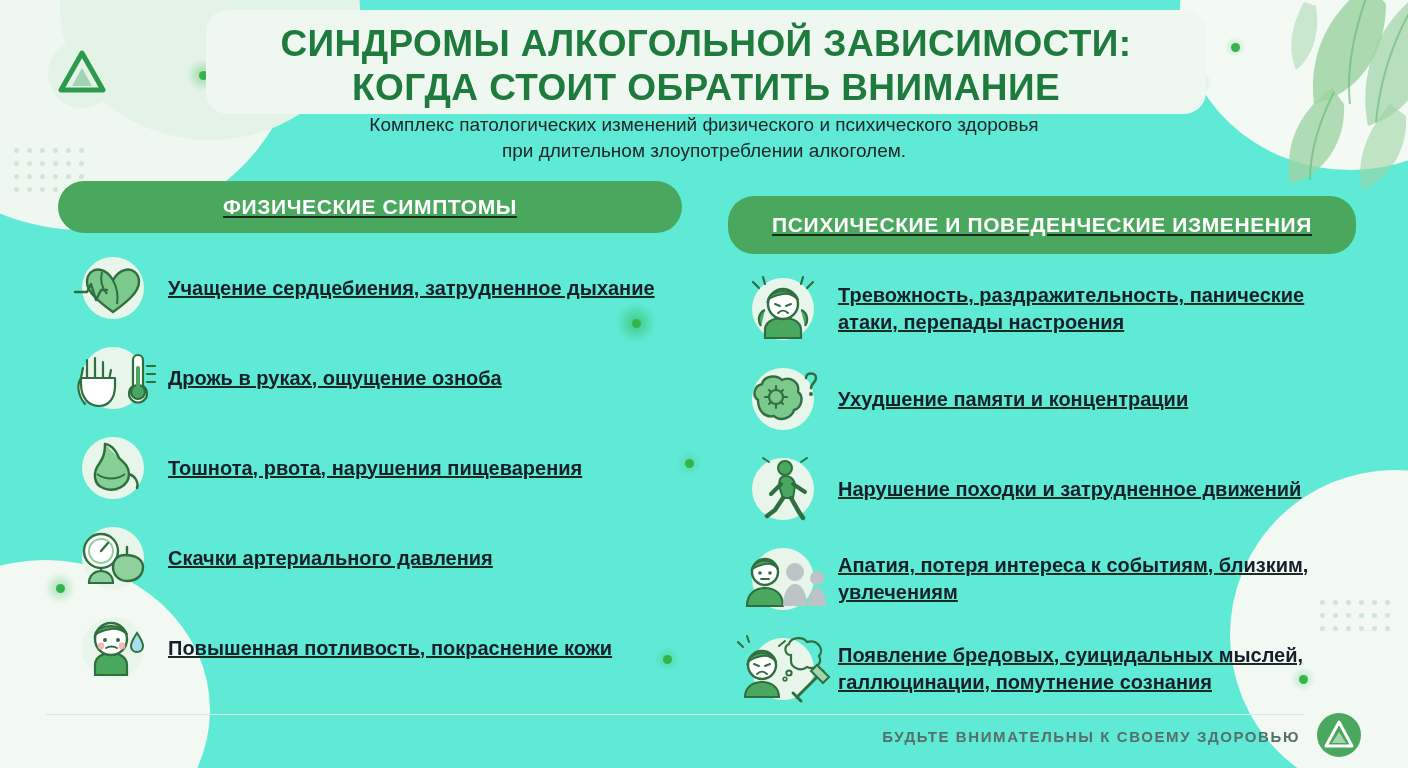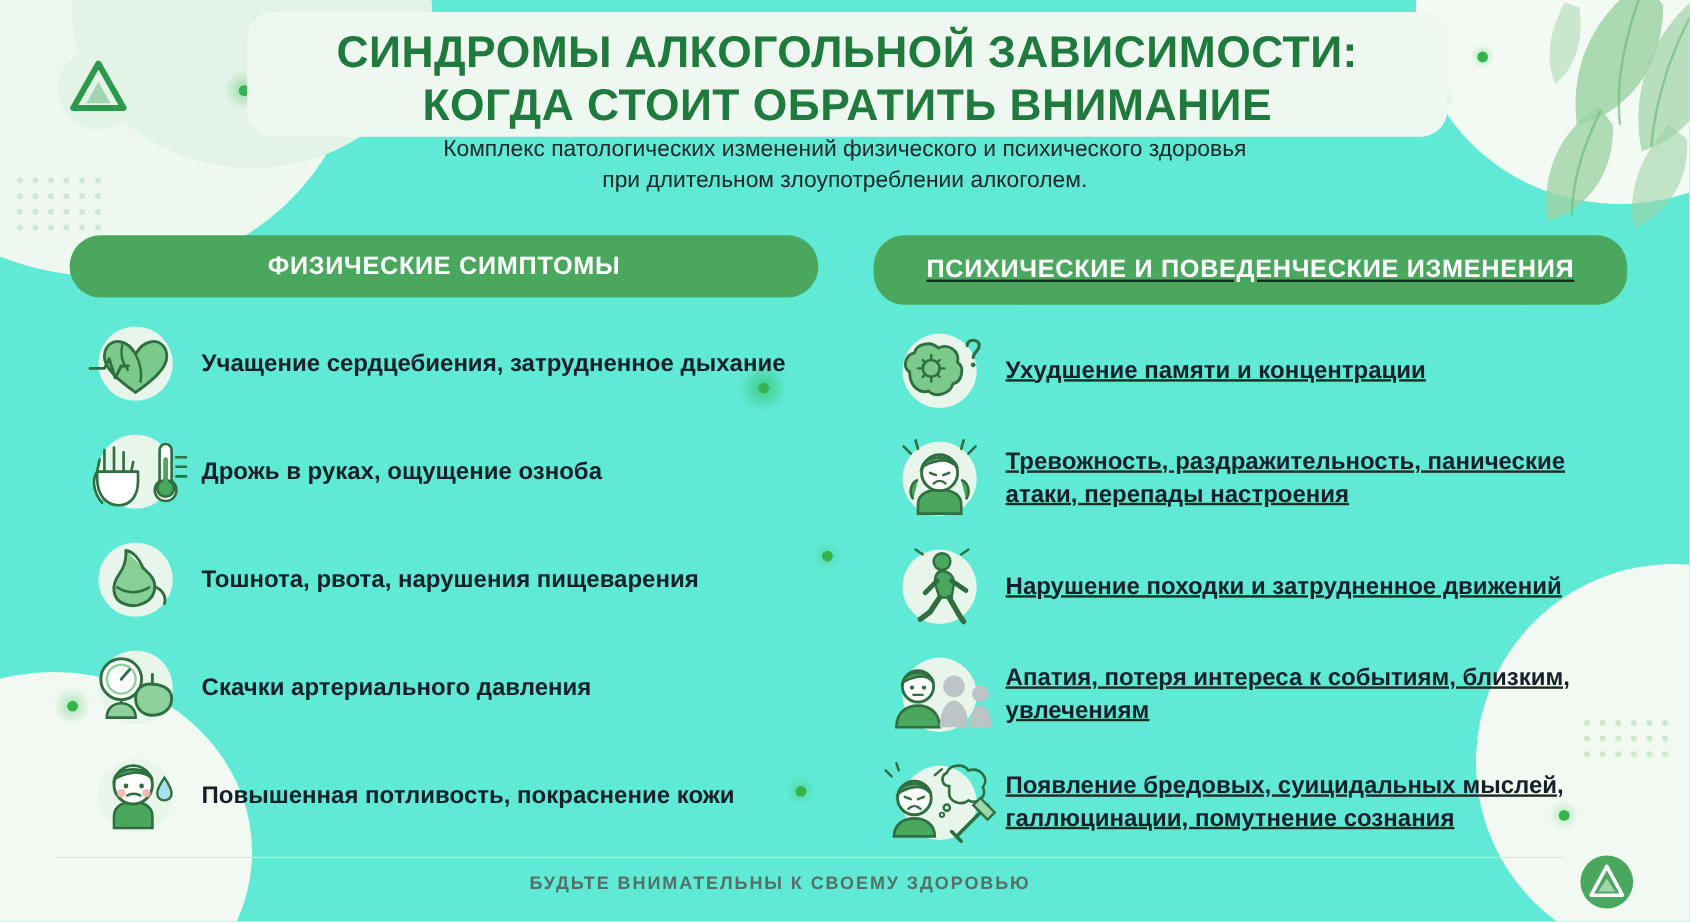--- a/index.html
+++ b/index.html
@@ -170,21 +170,21 @@
     font-size: 19px;
     line-height: 26px;
     color: #20272a;
   }
 
   
   .col {
     position: absolute;
     z-index: 3;
   }
-  .col-left { left: 58px; top: 196px; width: 640px; }
+  .col-left { left: 58px; top: 181px; width: 640px; text-decoration: underline; }
   .col-right { left: 728px; top: 196px; width: 630px; text-decoration: underline; }
 
   .col-header {
     border-radius: 26px;
     background: #4aa85e;
     color: #ffffff;
     font-weight: bold;
     font-size: 21px;
     letter-spacing: 0.6px;
     text-transform: uppercase;
@@ -245,21 +245,21 @@
     width: 1258px;
     height: 1px;
     background: #d8e8db;
     z-index: 2;
   }
   .footer-text {
     position: absolute;
     left: 0;
     top: 728px;
     width: 1300px;
-    text-align: center;
+    text-align: right;
     font-size: 15px;
     letter-spacing: 1.6px;
     font-weight: bold;
     color: #55706a;
     text-transform: uppercase;
     z-index: 3;
   }
 </style>
 </head>
 <body>
@@ -451,43 +451,20 @@
     </div>
   </div>
 
   <div class="col col-right">
     <div class="col-header">Психические и поведенческие изменения</div>
     <div class="items">
 
       <div class="item">
         <div class="item-icon">
           <div class="icon-bg"></div>
-          <svg width="94" height="66" viewBox="0 0 94 66">
-            <path d="M22 34 C16 30 18 20 26 18 C28 10 40 8 46 14 C54 10 64 16 62 26 C68 30 66 42 58 44 C56 52 44 56 38 50 C30 52 22 46 22 34 Z" fill="#7cc98c" stroke="#2f6f3f" stroke-width="2.4"></path>
-            <circle cx="40" cy="31" r="7" fill="none" stroke="#2f6f3f" stroke-width="2.2"></circle>
-            <g stroke="#2f6f3f" stroke-width="2" stroke-linecap="round">
-              <path d="M40 20 L40 24"></path>
-                <path d="M40 38 L40 42"></path>
-              <path d="M29 31 L33 31"></path>
-                <path d="M47 31 L51 31"></path>
-              <path d="M33 24 L35 26"></path>
-                <path d="M45 36 L47 38"></path>
-              <path d="M47 24 L45 26"></path>
-                <path d="M35 36 L33 38"></path>
-            </g>
-            <path d="M70 12 C70 6 80 6 80 12 C80 17 75 17 75 22" fill="none" stroke="#2f6f3f" stroke-width="2.6" stroke-linecap="round"></path>
-            <circle cx="75" cy="28" r="2" fill="#2f6f3f"></circle>
-          </svg>
-        </div>
-        <div class="item-text">Ухудшение памяти и концентрации</div>
-      </div>
-
-      <div class="item">
-        <div class="item-icon">
-          <div class="icon-bg"></div>
           <svg width="96" height="70" viewBox="0 0 96 70">
             <path d="M30 56 C30 48 38 44 48 44 C58 44 66 48 66 56 L66 64 L30 64 Z" fill="#4aa85e" stroke="#2f6f3f" stroke-width="2.2"></path>
             <circle cx="48" cy="30" r="15" fill="#ffffff" stroke="#2f6f3f" stroke-width="2.4"></circle>
             <path d="M33 26 C36 14 60 14 63 26 C60 22 54 19 48 20 C42 21 36 23 33 26 Z" fill="#4aa85e" stroke="#2f6f3f" stroke-width="2"></path>
             <path d="M40 30 L45 32" stroke="#2f6f3f" stroke-width="2" stroke-linecap="round"></path>
             <path d="M56 30 L51 32" stroke="#2f6f3f" stroke-width="2" stroke-linecap="round"></path>
             <path d="M43 39 C46 36 50 36 53 39" fill="none" stroke="#2f6f3f" stroke-width="2" stroke-linecap="round"></path>
             <path d="M30 36 C24 38 22 46 26 52" fill="#4aa85e" stroke="#2f6f3f" stroke-width="2.2"></path>
             <path d="M66 36 C72 38 74 46 70 52" fill="#4aa85e" stroke="#2f6f3f" stroke-width="2.2"></path>
             <g stroke="#2f6f3f" stroke-width="2.2" stroke-linecap="round" fill="none">
@@ -497,20 +474,43 @@
                 <path d="M66 10 L68 3"></path>
             </g>
           </svg>
         </div>
         <div class="item-text">Тревожность, раздражительность, панические атаки, перепады настроения</div>
       </div>
 
       <div class="item">
         <div class="item-icon">
           <div class="icon-bg"></div>
+          <svg width="94" height="66" viewBox="0 0 94 66">
+            <path d="M22 34 C16 30 18 20 26 18 C28 10 40 8 46 14 C54 10 64 16 62 26 C68 30 66 42 58 44 C56 52 44 56 38 50 C30 52 22 46 22 34 Z" fill="#7cc98c" stroke="#2f6f3f" stroke-width="2.4"></path>
+            <circle cx="40" cy="31" r="7" fill="none" stroke="#2f6f3f" stroke-width="2.2"></circle>
+            <g stroke="#2f6f3f" stroke-width="2" stroke-linecap="round">
+              <path d="M40 20 L40 24"></path>
+                <path d="M40 38 L40 42"></path>
+              <path d="M29 31 L33 31"></path>
+                <path d="M47 31 L51 31"></path>
+              <path d="M33 24 L35 26"></path>
+                <path d="M45 36 L47 38"></path>
+              <path d="M47 24 L45 26"></path>
+                <path d="M35 36 L33 38"></path>
+            </g>
+            <path d="M70 12 C70 6 80 6 80 12 C80 17 75 17 75 22" fill="none" stroke="#2f6f3f" stroke-width="2.6" stroke-linecap="round"></path>
+            <circle cx="75" cy="28" r="2" fill="#2f6f3f"></circle>
+          </svg>
+        </div>
+        <div class="item-text">Ухудшение памяти и концентрации</div>
+      </div>
+
+      <div class="item">
+        <div class="item-icon">
+          <div class="icon-bg"></div>
           <svg width="88" height="70" viewBox="0 0 88 70">
             <circle cx="46" cy="14" r="7" fill="#4aa85e" stroke="#2f6f3f" stroke-width="2"></circle>
             <path d="M46 22 C52 22 56 26 56 32 L54 44 L44 44 L40 32 C40 26 42 22 46 22 Z" fill="#4aa85e" stroke="#2f6f3f" stroke-width="2"></path>
             <path d="M54 30 L66 38" stroke="#2f6f3f" stroke-width="4" stroke-linecap="round"></path>
             <path d="M42 30 L32 40" stroke="#2f6f3f" stroke-width="4" stroke-linecap="round"></path>
             <path d="M52 44 L60 58 L64 64" stroke="#2f6f3f" stroke-width="4.5" stroke-linecap="round" fill="none"></path>
             <path d="M44 44 L36 56 L28 62" stroke="#2f6f3f" stroke-width="4.5" stroke-linecap="round" fill="none"></path>
             <g stroke="#2f6f3f" stroke-width="2" stroke-linecap="round">
               <path d="M30 8 L24 4"></path>
                 <path d="M62 8 L68 4"></path>

